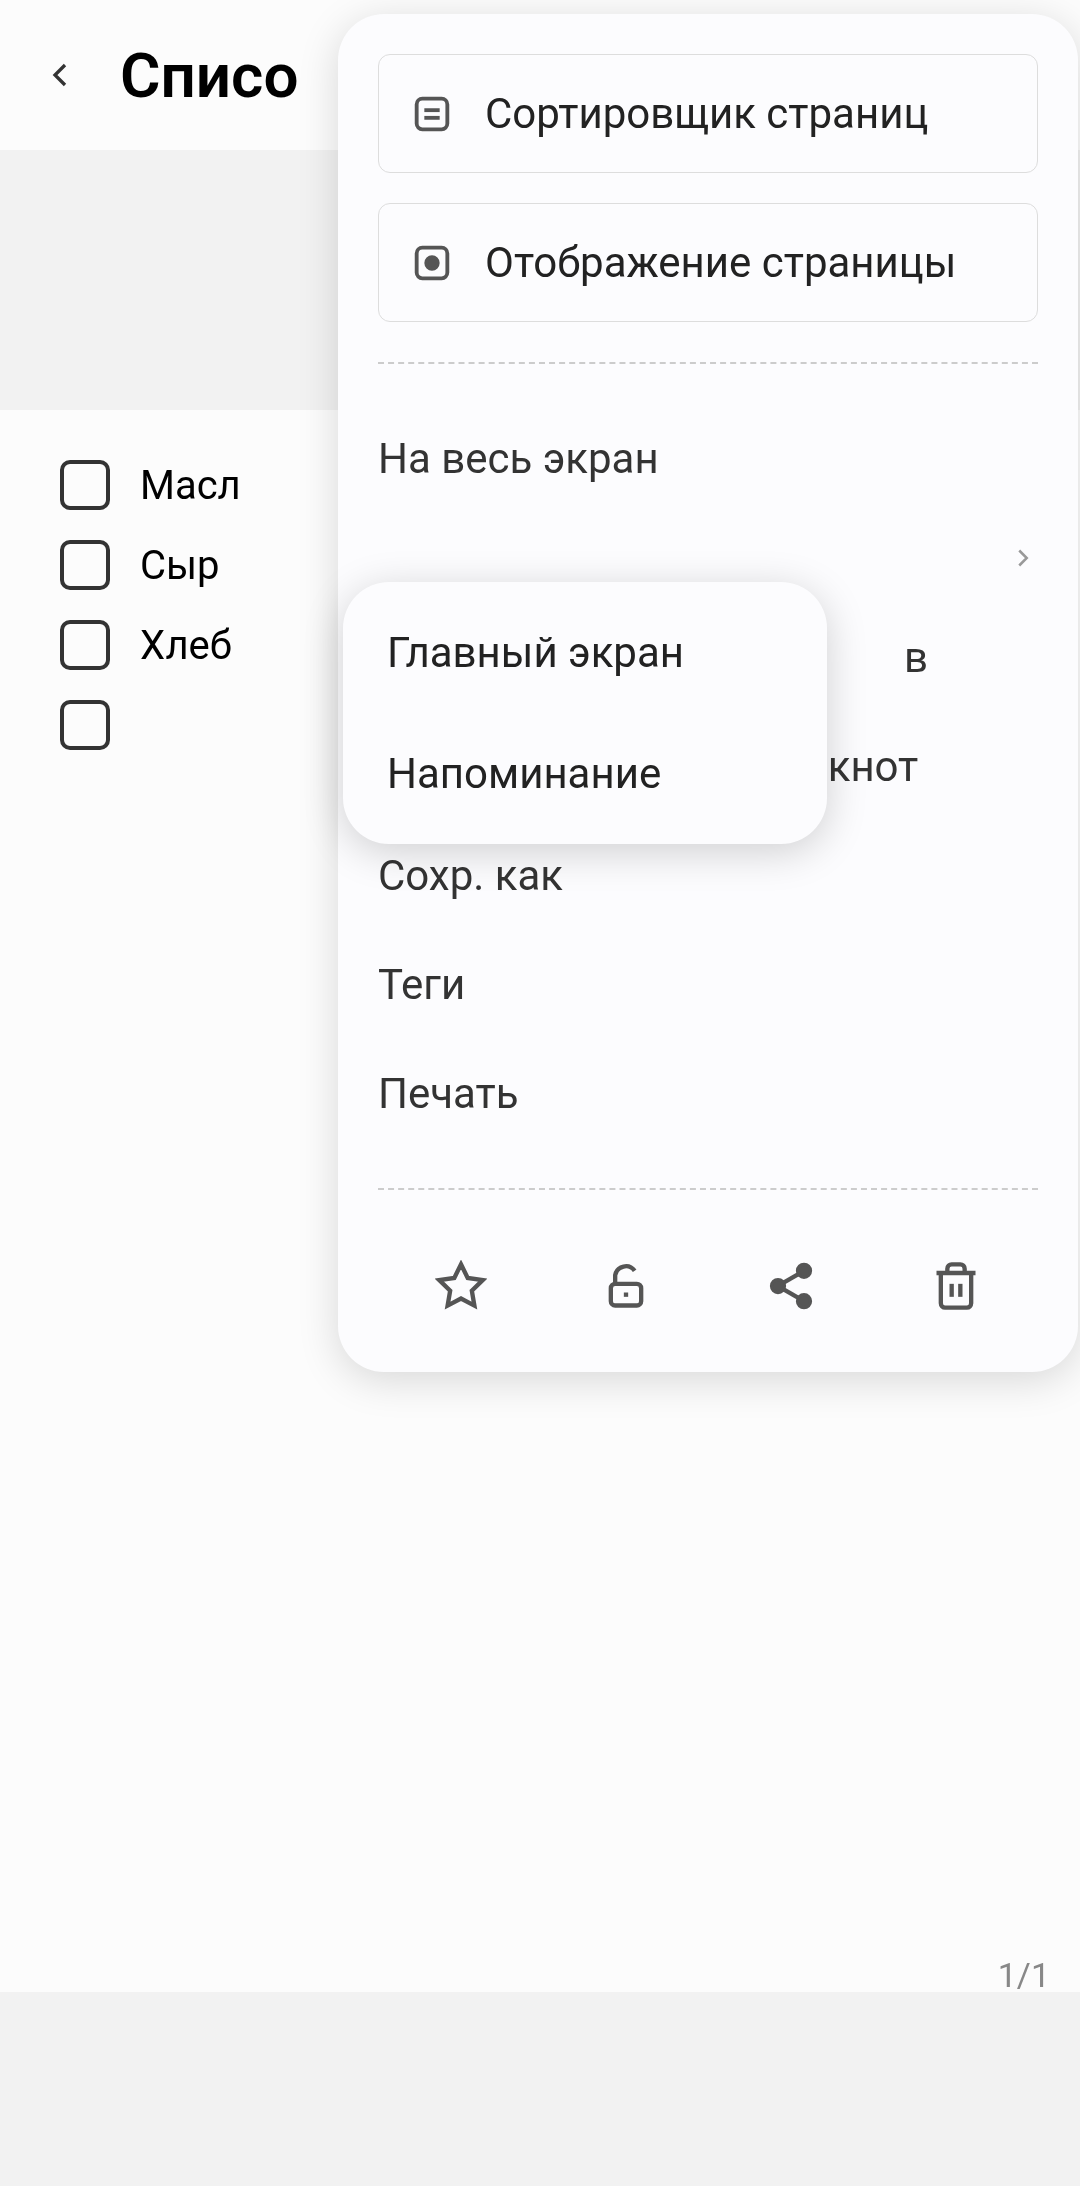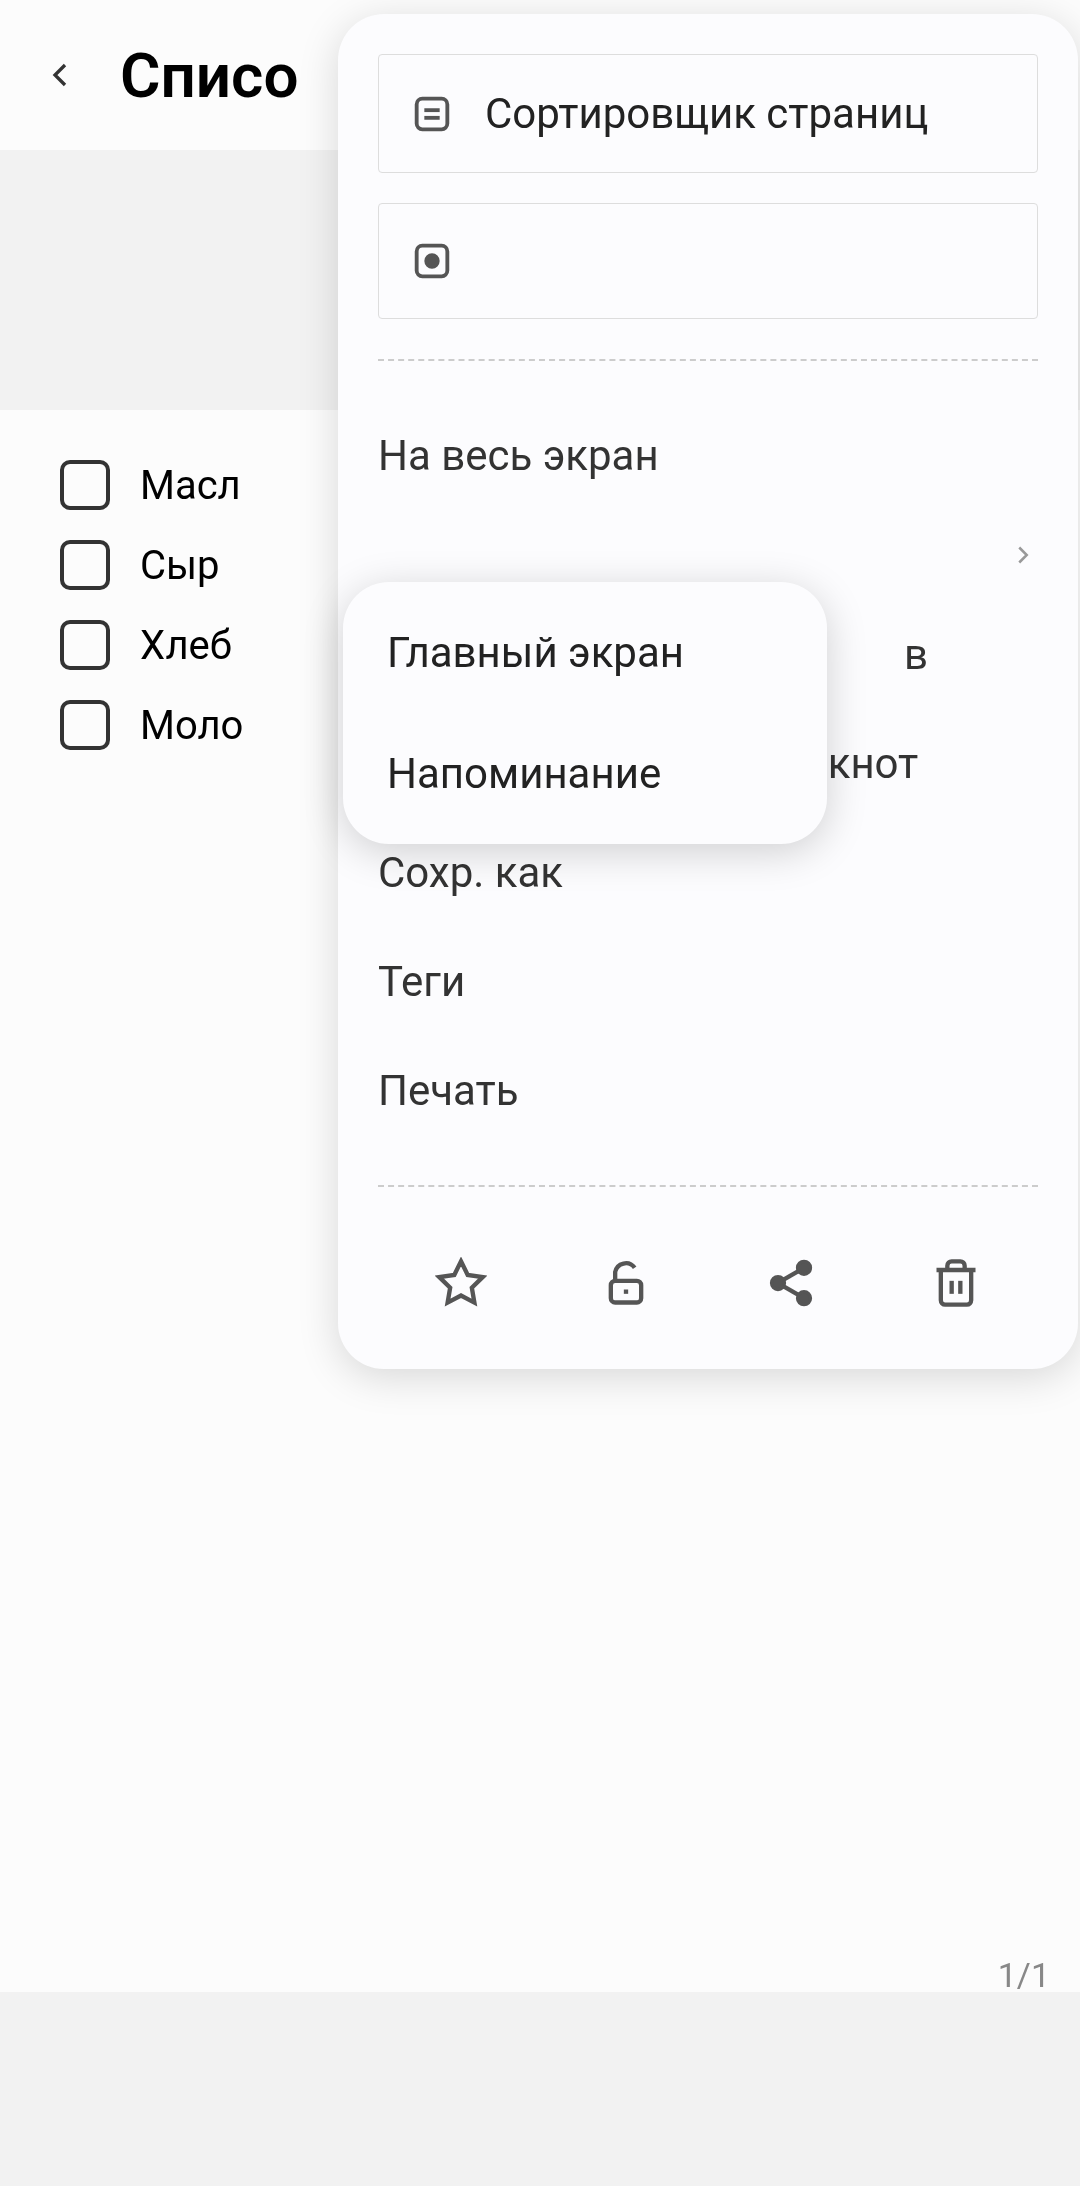--- a/index.html
+++ b/index.html
@@ -80,21 +80,21 @@
       left: 338px;
       width: 740px;
       background: #fcfcfe;
       border-radius: 46px;
       box-shadow: 0 8px 40px rgba(0,0,0,0.15);
       padding: 40px 0;
     }
     .menu-card {
       margin: 0 40px 30px 40px;
       border: 1px solid #ddd;
-      border-radius: 4px;
+      border-radius: 12px;
       padding: 34px 30px;
       display: flex;
       align-items: center;
       cursor: pointer;
     }
     .menu-card:last-of-type {
       margin-bottom: 0;
     }
     .menu-card-icon {
       width: 46px;
@@ -178,21 +178,20 @@
   <div class="checklist-item">
     <div class="checkbox"></div>
     <div class="checklist-label">Сыр</div>
   </div>
   <div class="checklist-item">
     <div class="checkbox"></div>
     <div class="checklist-label">Хлеб</div>
   </div>
   <div class="checklist-item">
     <div class="checkbox"></div>
-    <div class="checklist-label">Моло</div>
   </div>
 </div>
 
 <div class="page-counter">1/1</div>
 
 <div class="bottom-gray"></div>
 
 <div class="menu-popup">
   <div class="menu-card">
     <svg class="menu-card-icon" viewBox="0 0 24 24" fill="none" stroke="#555" stroke-width="2">
@@ -200,20 +199,21 @@
       <line x1="8" y1="10" x2="16" y2="10"></line>
       <line x1="8" y1="14" x2="16" y2="14"></line>
     </svg>
     <div class="menu-card-label">Сортировщик страниц</div>
   </div>
   <div class="menu-card">
     <svg class="menu-card-icon" viewBox="0 0 24 24" fill="none" stroke="#555" stroke-width="2">
       <rect x="4" y="4" width="16" height="16" rx="3"></rect>
       <circle cx="12" cy="12" r="3" fill="#555"></circle>
     </svg>
+    <div class="menu-card-label">Отображение страницы</div>
   </div>
 
   <hr class="menu-divider">
 
   <div class="menu-item">
     <div class="menu-item-label">На весь экран</div>
   </div>
   <div class="menu-item">
     <div class="menu-item-label"></div>
     <svg class="chevron-right" viewBox="0 0 24 24" fill="none" stroke="#999" stroke-width="2">

